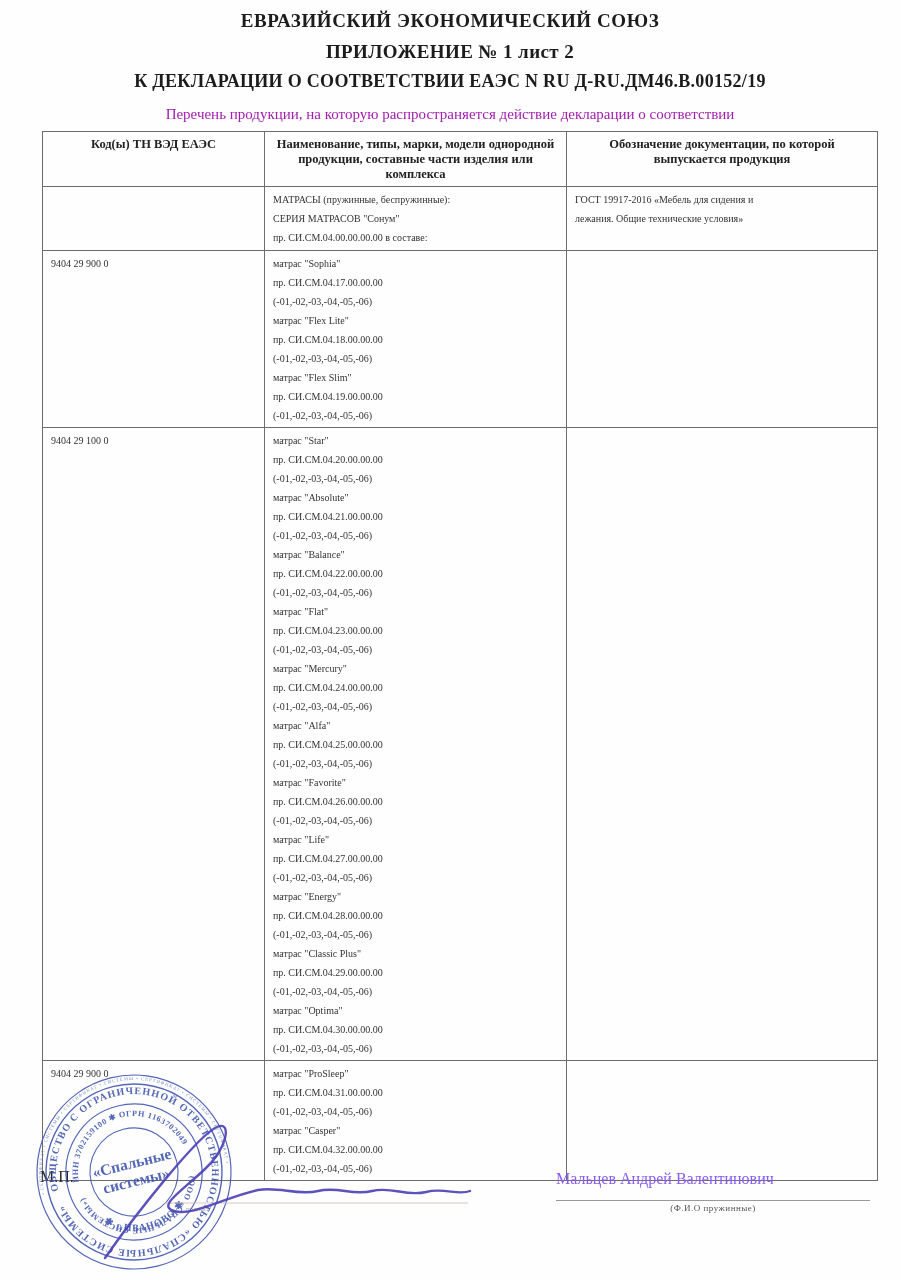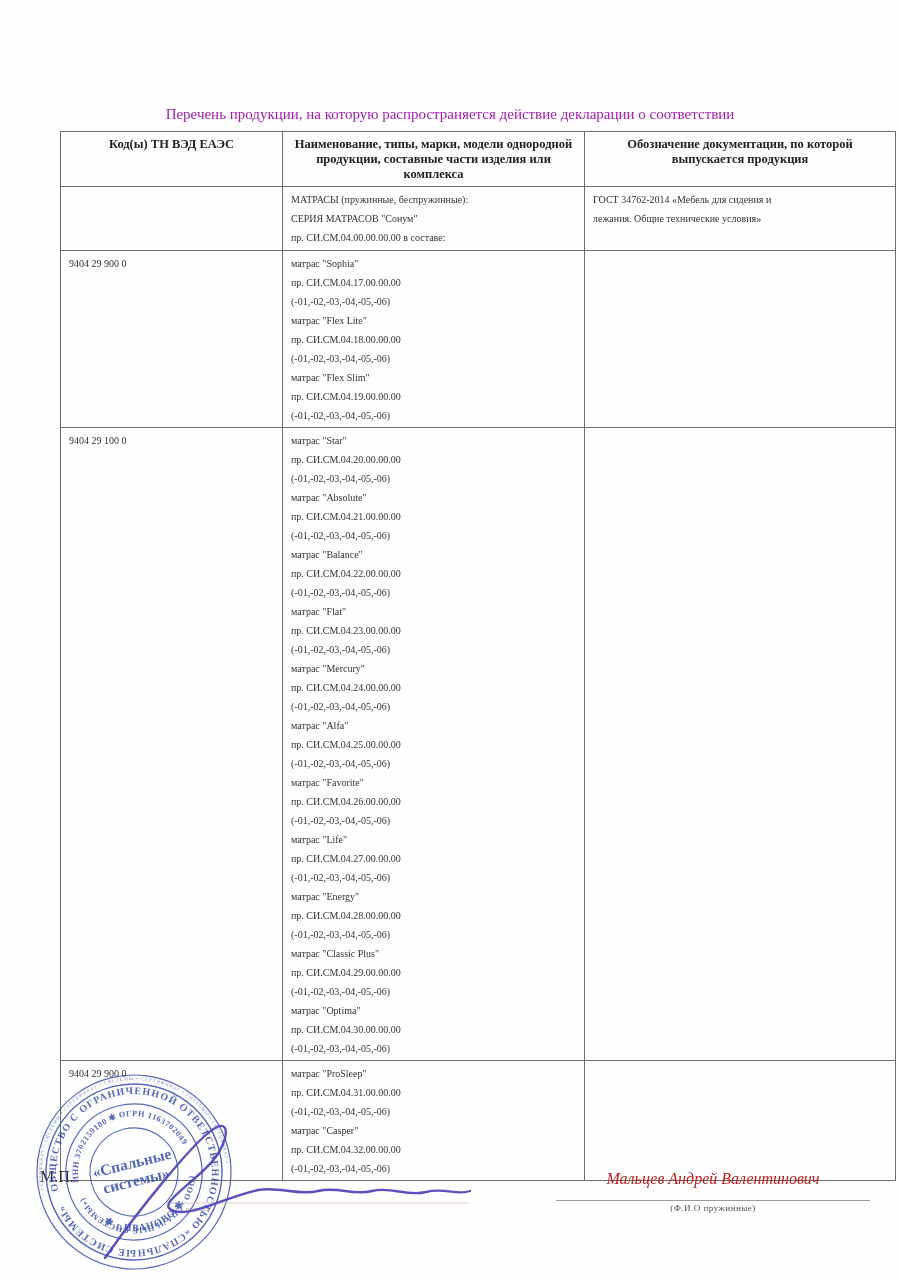--- a/index.html
+++ b/index.html
@@ -9,21 +9,21 @@
     background:#fefefe; overflow:hidden;
     font-family:"Liberation Serif", serif; color:#2e2e2e;
   }
   .titles { position:absolute; top:10px; left:0; width:900px; text-align:center; color:#1c1c1c; }
   .t1 { font-size:19px; font-weight:bold; letter-spacing:.6px; margin-bottom:9px; }
   .t2 { font-size:19px; font-weight:bold; letter-spacing:.4px; margin-bottom:8px; }
   .t3 { font-size:18px; font-weight:bold; letter-spacing:.3px; }
   .subtitle { position:absolute; top:106px; left:0; width:900px; text-align:center; font-size:15px; color:#a21caf; }
 
   table.decl-table {
-    position:absolute; top:131px; left:60px; width:835px;
+    position:absolute; top:131px; left:42px; width:835px;
     border-collapse:collapse; table-layout:fixed;font-family:Liberation Serif, serif;
   }
   .decl-table col.c1 { width:222px; }
   .decl-table col.c2 { width:302px; }
   .decl-table col.c3 { width:311px; }
   .decl-table th, .decl-table td {
     border:1px solid #6d6d6d; vertical-align:top;
   }
   .decl-table th {
     font-size:12.5px; line-height:15px; font-weight:bold; text-align:center;
@@ -33,33 +33,38 @@
     font-size:10px; line-height:19px; padding:3px 8px 2px; color:#333;
     white-space:pre-line;
   }
   tr.row-0 { height:64px; }
   tr.row-1 { height:169px; }
   tr.row-2 { height:627px;padding-left:36px; }
   tr.row-3 { height:112px; }
 
   .mp-label { position:absolute; left:40px; top:1168px; font-size:16px; color:#2a2a2a; z-index:1; }
 
-  .sig-name { position:absolute; left:556px; top:1170px; width:314px; text-align:center; font-size:16px; color:#b91c1c;font-style:italic; }
+  .sig-name { position:absolute; left:556px; top:1170px; width:314px; font-size:16px; color:#8b5cf6; }
   .sig-line { position:absolute; left:556px; top:1200px; width:314px; border-top:1px solid #9a9a9a; }
   .sig-caption { position:absolute; left:556px; top:1203px; width:314px; text-align:center; font-size:9px; color:#555; letter-spacing:.5px; }
 
   .stamp-wrap { position:absolute; left:34px; top:1072px; width:200px; height:200px; z-index:2; opacity:.88; }
   .sig-overlay { position:absolute; left:0; top:1040px; width:900px; height:240px; z-index:3; pointer-events:none; }
   .podpis-label { position:absolute; left:186px; top:1205px; font-size:7px; color:#a89c9c; z-index:1; }
 </style>
 </head>
 <body>
 
 <div class="page">
 
+  <div class="titles">
+    <div class="t1">ЕВРАЗИЙСКИЙ ЭКОНОМИЧЕСКИЙ СОЮЗ</div>
+    <div class="t2">ПРИЛОЖЕНИЕ № 1 лист 2</div>
+    <div class="t3">К ДЕКЛАРАЦИИ О СООТВЕТСТВИИ ЕАЭС N RU Д-RU.ДМ46.В.00152/19</div>
+  </div>
   <div class="subtitle">Перечень продукции, на которую распространяется действие декларации о соответствии</div>
 
   <table class="decl-table">
     <colgroup>
         <col class="c1">
         <col class="c2">
         <col class="c3">
       </colgroup>
     <thead>
       <tr>
@@ -67,21 +72,21 @@
         <th>Наименование, типы, марки, модели однородной продукции, составные части изделия или комплекса</th>
         <th>Обозначение документации, по которой выпускается продукция</th>
       </tr>
     </thead>
     <tbody>
       <tr class="row-0">
         <td></td>
         <td>МАТРАСЫ (пружинные, беспружинные):
 СЕРИЯ МАТРАСОВ "Сонум"
 пр. СИ.СМ.04.00.00.00.00 в составе:</td>
-        <td>ГОСТ 34762-2014 «Мебель для сидения и
+        <td>ГОСТ 19917-2016 «Мебель для сидения и
 лежания. Общие технические условия»</td>
       </tr>
       <tr class="row-1">
         <td>9404 29 900 0</td>
         <td>матрас "Sophia"
 пр. СИ.СМ.04.17.00.00.00
 (-01,-02,-03,-04,-05,-06)
 матрас "Flex Lite"
 пр. СИ.СМ.04.18.00.00.00
 (-01,-02,-03,-04,-05,-06)

